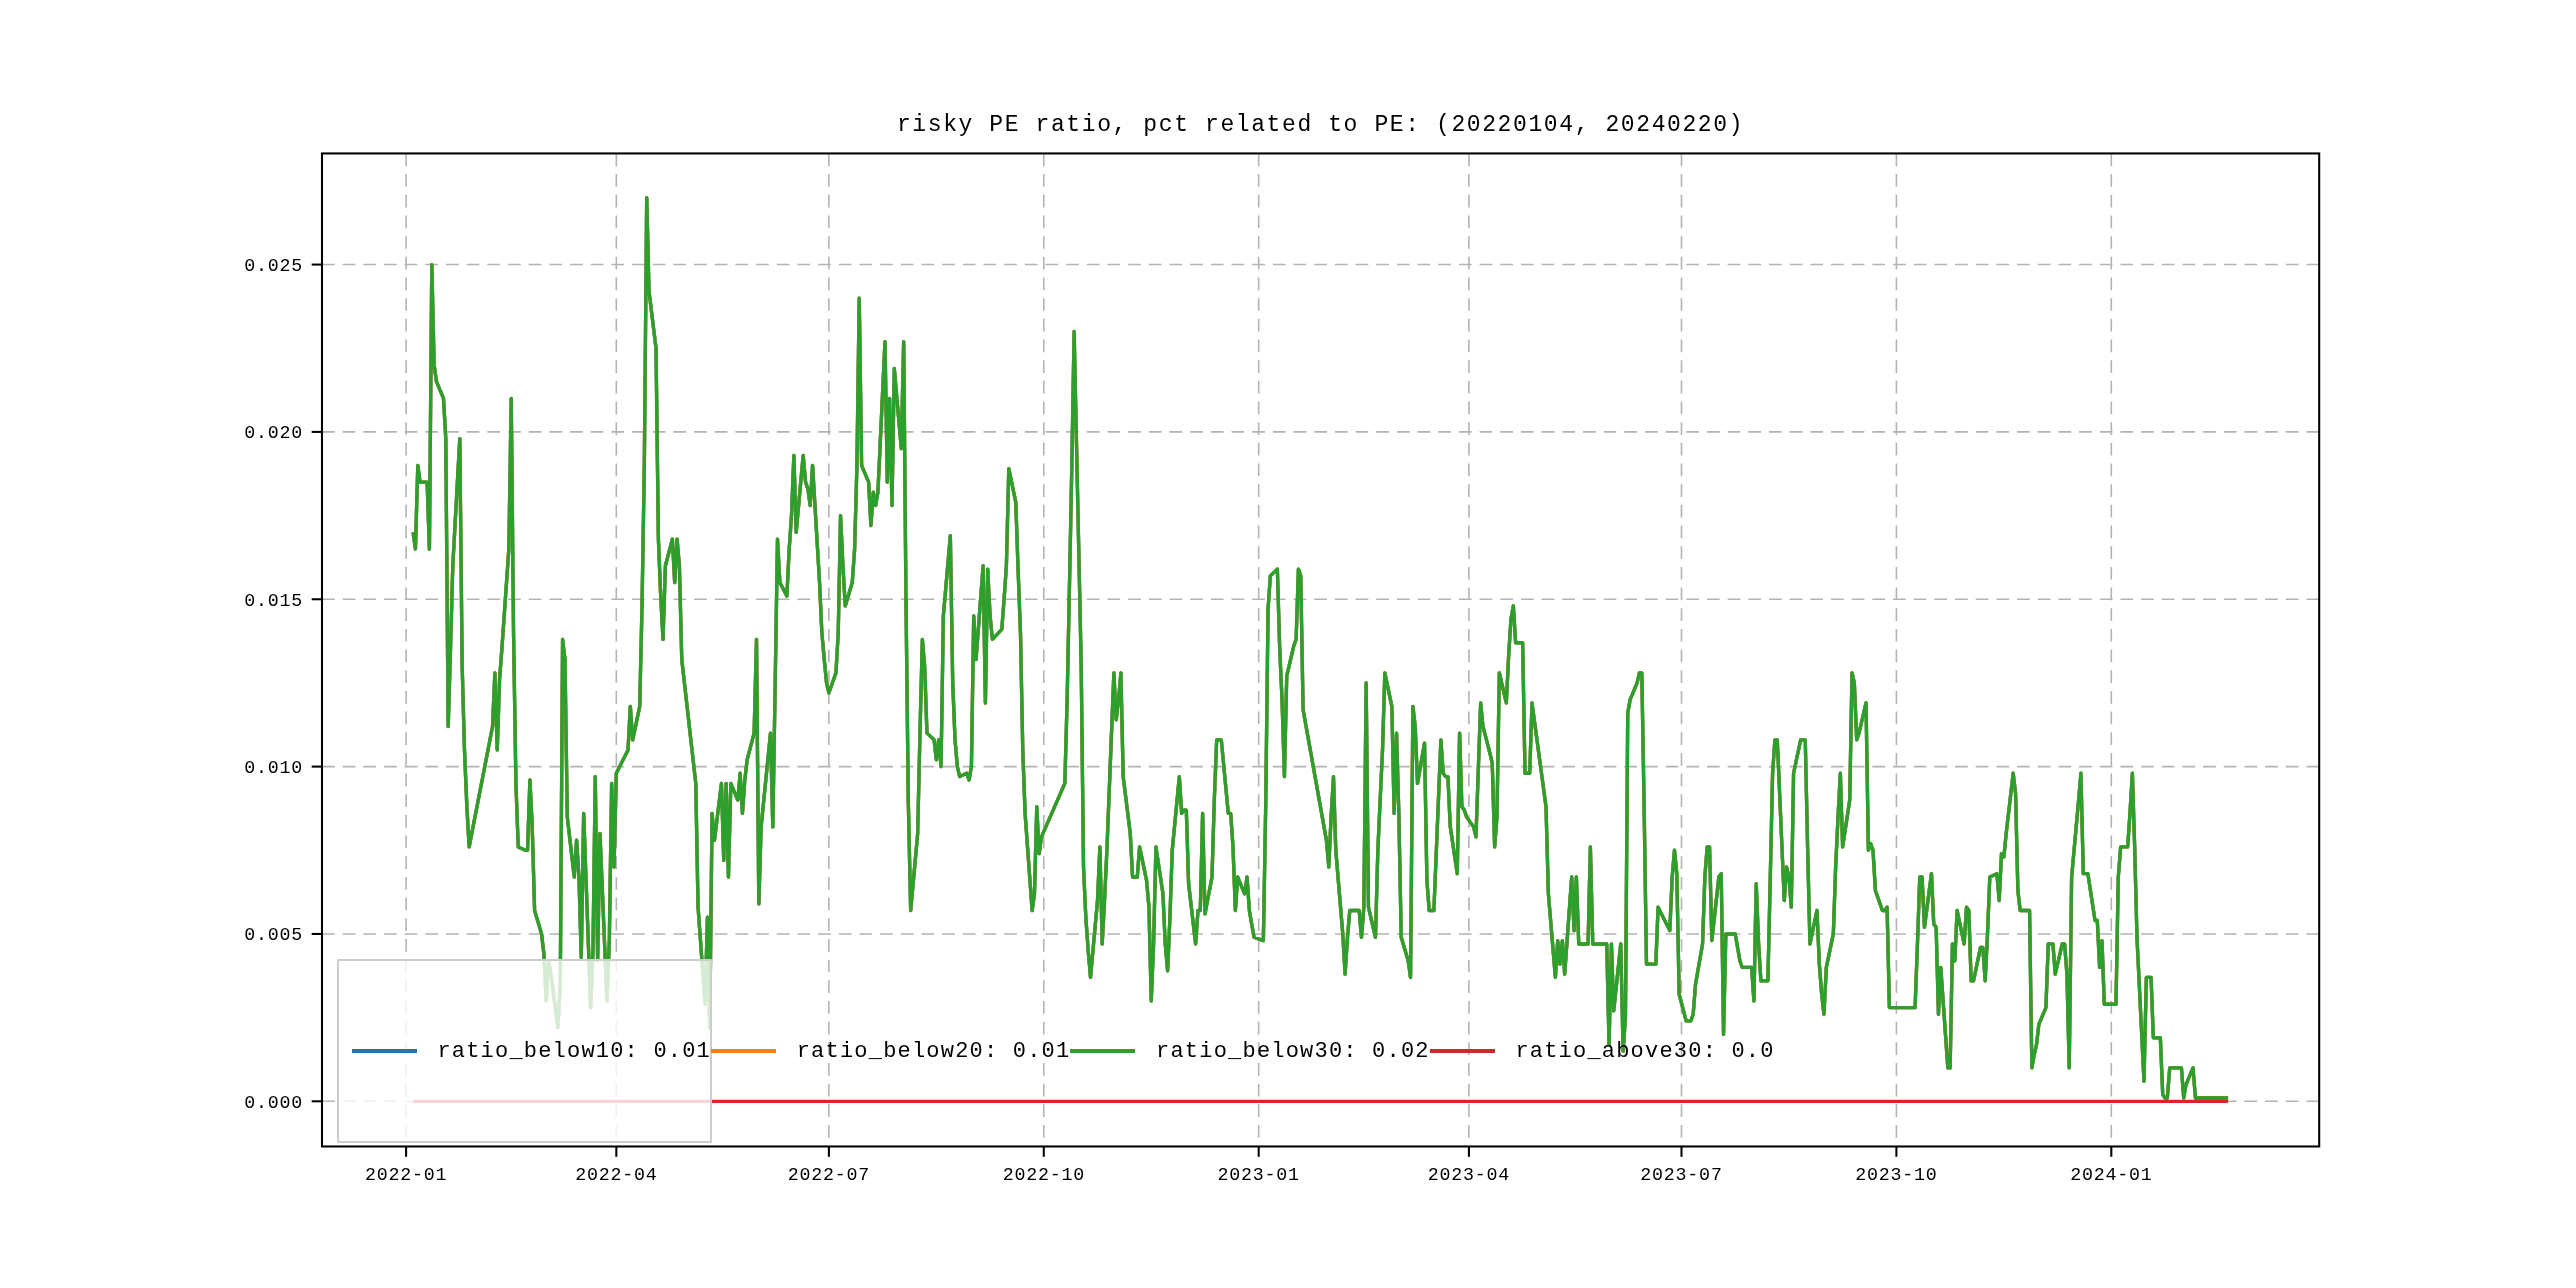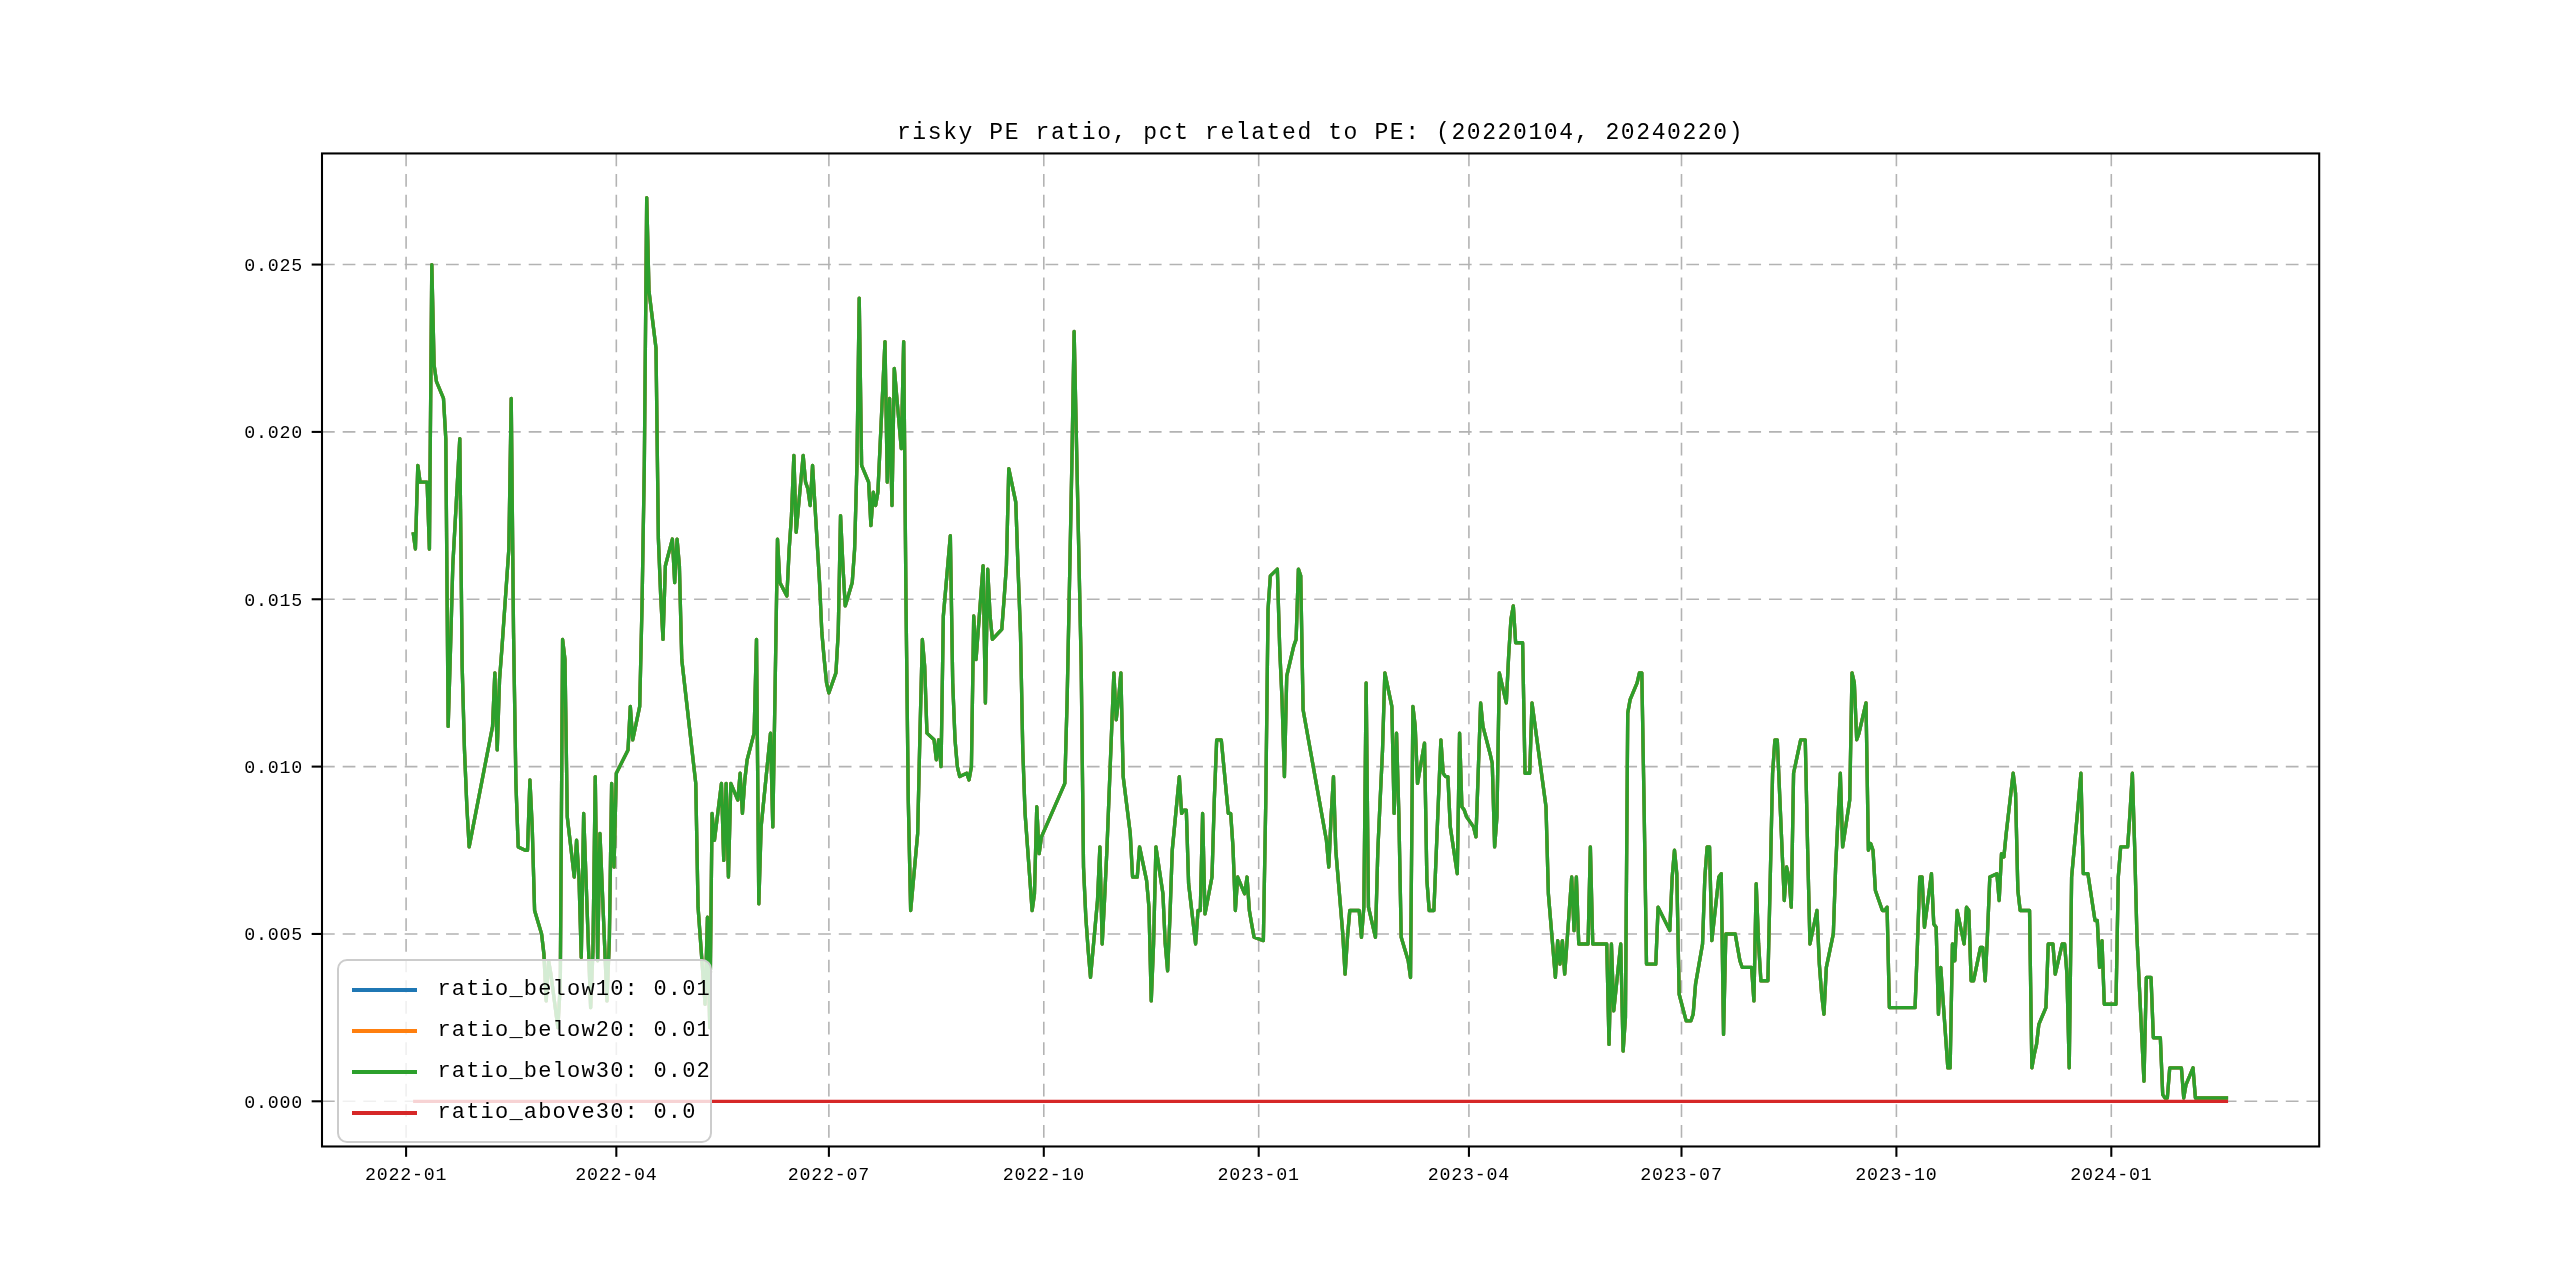--- a/index.html
+++ b/index.html
@@ -1,23 +1,23 @@
 <!DOCTYPE html>
 <html style="font-size:12.7px"><head>
 <meta charset="utf-8">
 <style>
   html,body{margin:0;padding:0;}
   body{width:2576px;height:1288px;background:#ffffff;position:relative;overflow:hidden;
        font-family:"Liberation Mono","DejaVu Sans Mono",monospace;}
   .chart-title{position:absolute;left:322px;top:112px;width:1997px;text-align:center;
-       font-size:23px;letter-spacing:1.6px;color:#000;white-space:pre;margin-top:8px;}
+       font-size:23px;letter-spacing:1.6px;color:#000;white-space:pre;}
   #plot{position:absolute;left:0;top:0;}
   .legend{position:absolute;left:337px;top:959px;width:375px;height:184px;box-sizing:border-box;
-       background:rgba(255,255,255,0.8);border:2.4px solid #cccccc;border-radius:10px;
-       display:flex;flex-direction:column;justify-content:space-around;padding:8px 4.8px 8px 12.7px;z-index:5;}
+       background:rgba(255,255,255,0.8);border:2.4px solid #cccccc;border-radius:1px;
+       display:flex;flex-direction:row;justify-content:space-around;padding:8px 4.8px 8px 12.7px;z-index:5;}
   .legend-row{display:flex;align-items:center;}
   .swatch{display:inline-block;width:65px;height:4px;margin-right:20.7px;flex:none;}
   .legend-label{font-size:22px;letter-spacing:1.2px;color:#000;white-space:pre;}
 </style>
 </head>
 <body>
 
 <div class="chart-title">risky PE ratio, pct related to PE: (20220104, 20240220)</div>
 
 <svg id="plot" width="2576" height="1288" viewBox="0 0 3240 1620" xmlns="http://www.w3.org/2000/svg">

